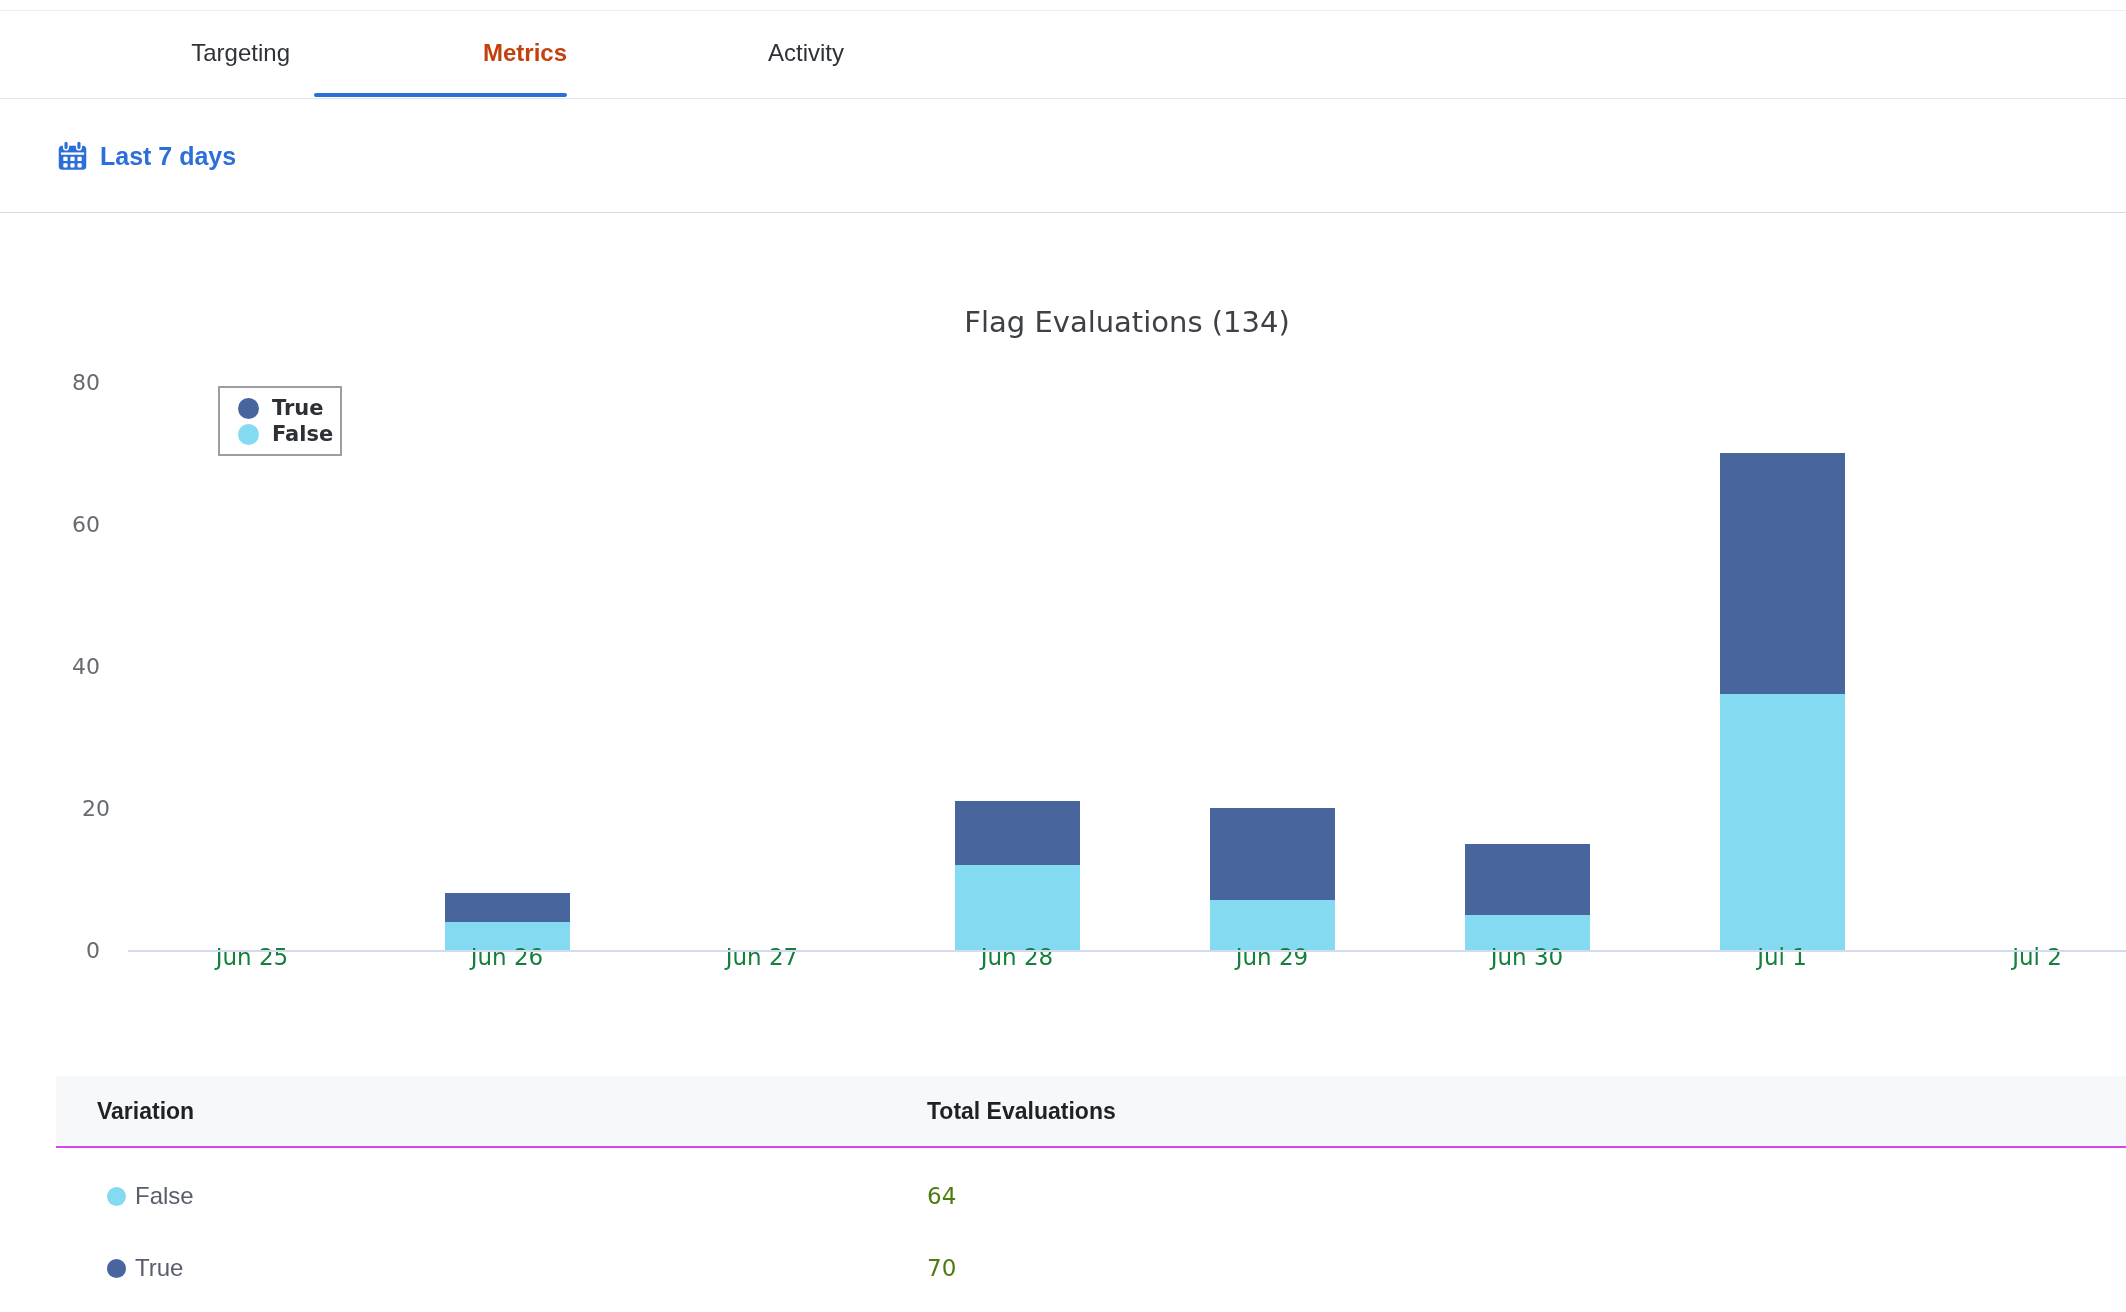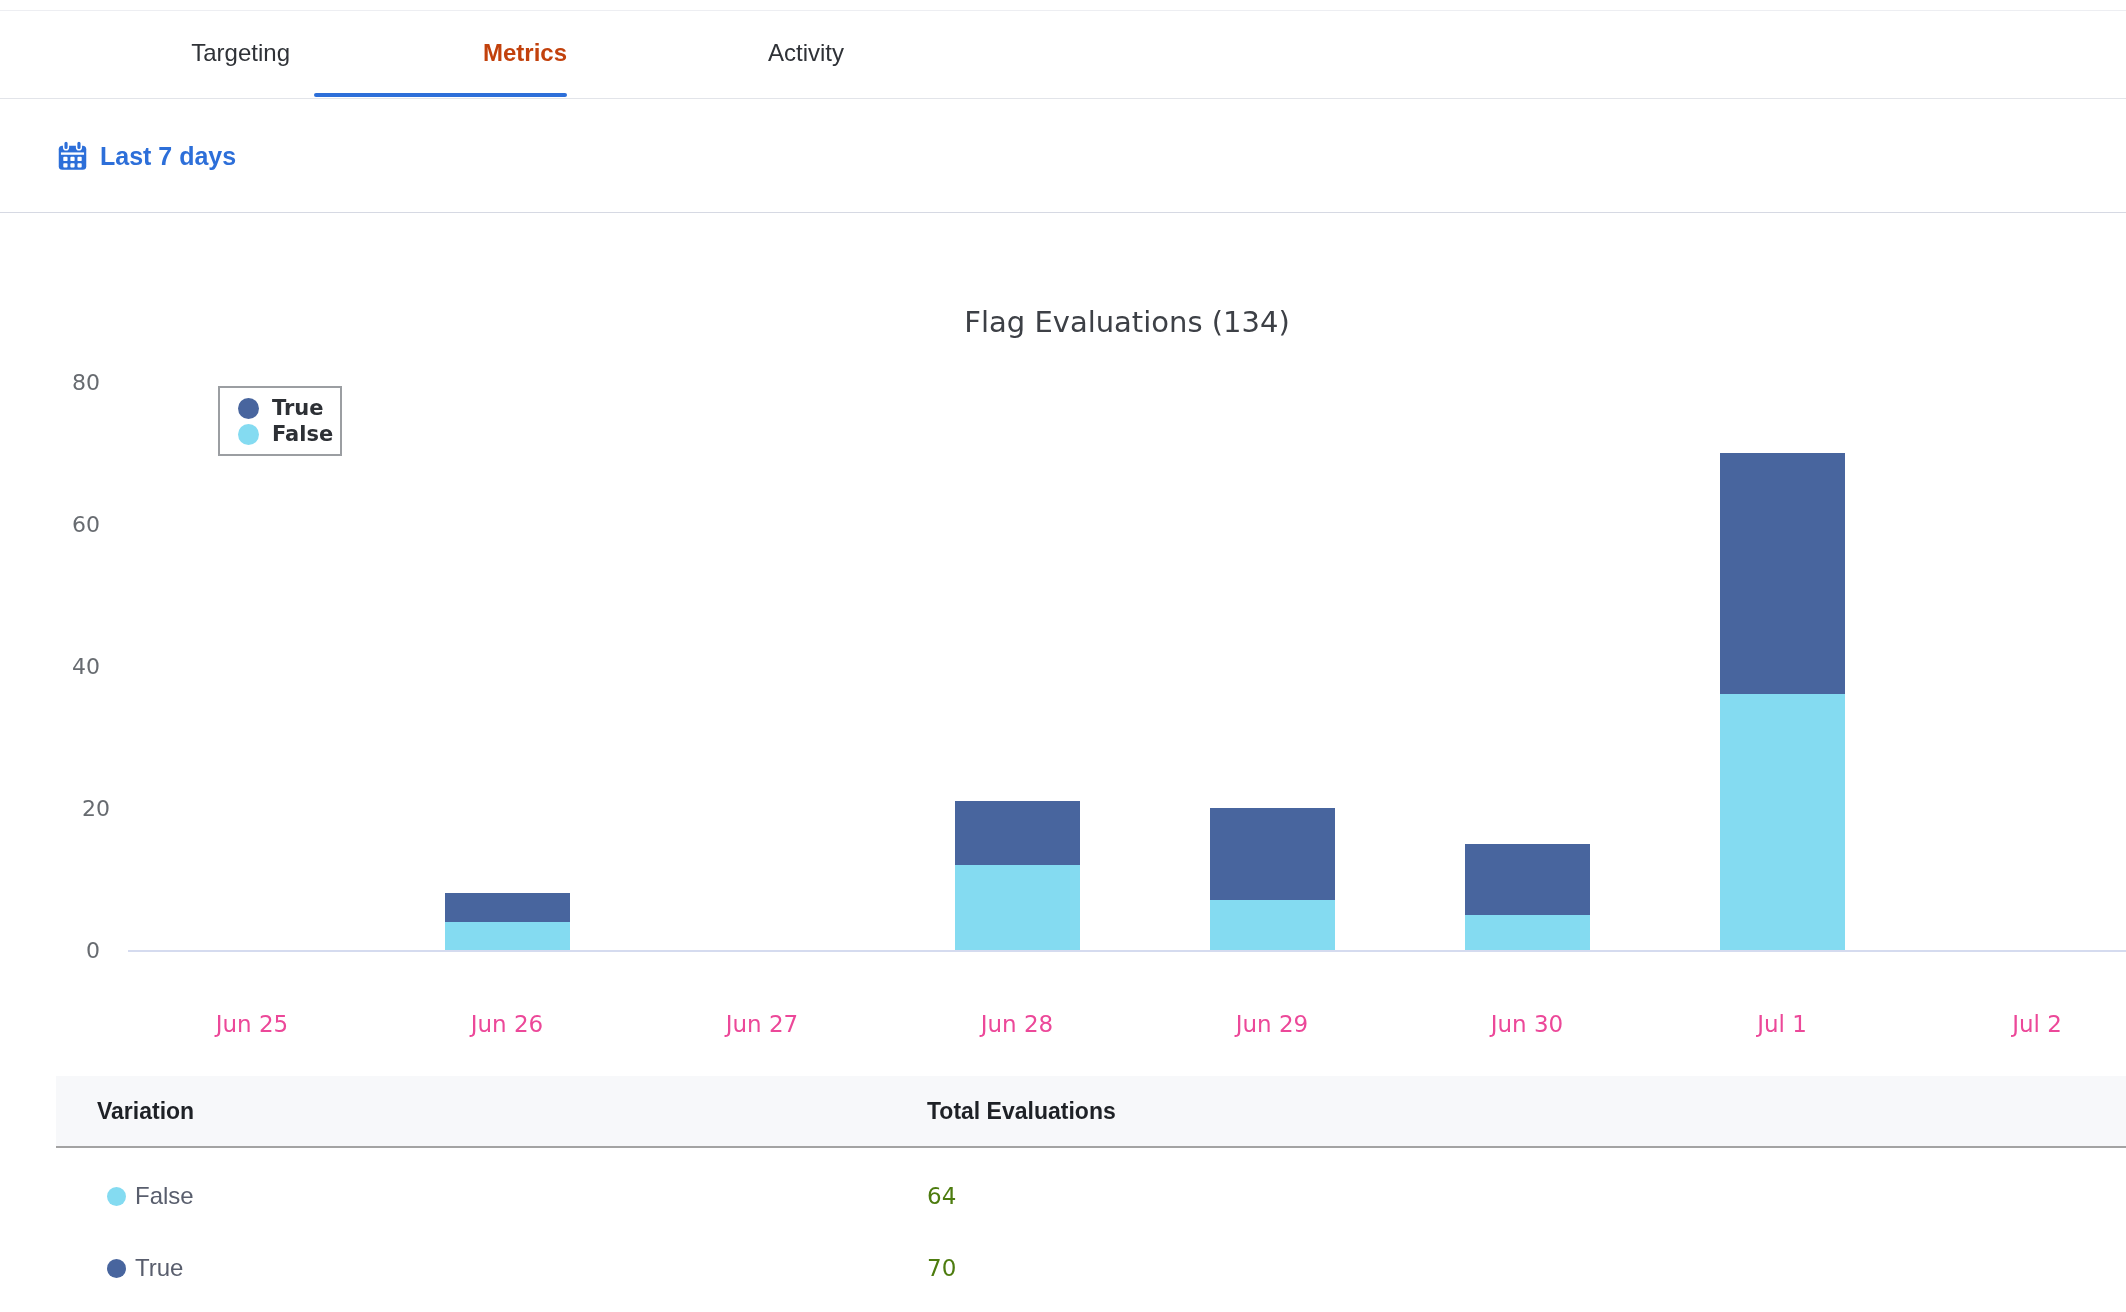--- a/index.html
+++ b/index.html
@@ -28,27 +28,27 @@
          font-family:"DejaVu Sans", sans-serif; font-size:29px; color:#3d4046; }
   .legend { position:absolute; left:218px; top:386px; width:124px; height:70px; background:#fff;
          border:2px solid #9b9ea2; display:flex; flex-direction:column; justify-content:center;
          gap:5px; padding-left:18px; }
   .legend-item { display:flex; align-items:center; gap:13px; font-family:"DejaVu Sans", sans-serif;
          font-size:21px; font-weight:bold; color:#2d3035; line-height:21px; }
   .legend-dot { width:21px; height:21px; border-radius:50%; flex:0 0 auto; }
   .axis-line { position:absolute; left:128px; right:0; top:950px; height:2px; background:#d5dbef; }
   .ytick { position:absolute; width:70px; text-align:right; height:24px; line-height:24px;
          font-family:"DejaVu Sans", sans-serif; font-size:22px; color:#676b70; }
-  .xtick { position:absolute; width:140px; text-align:center; height:26px; line-height:26px; top:1011px;
-         font-family:"DejaVu Sans", sans-serif; font-size:23px; color:#ec4899; }
+  .xtick { position:absolute; width:140px; text-align:center; height:26px; line-height:26px; top:944px;
+         font-family:"DejaVu Sans", sans-serif; font-size:23px; color:#15803d; }
   .bar-seg { position:absolute; width:125px; }
 
   
   .tbl-header { position:absolute; left:56px; right:0; top:1076px; height:72px; background:#f7f8fa;
-         border-bottom:2px solid #a3a3a3; }
+         border-bottom:2px solid #d946ef; }
   .tbl-header .col1 { position:absolute; left:41px; top:0; line-height:70px; font-size:23px; font-weight:bold; color:#1e2126; }
   .tbl-header .col2 { position:absolute; left:871px; top:0; line-height:70px; font-size:23px; font-weight:bold; color:#1e2126; }
   .tbl-row { position:absolute; left:56px; right:0; height:72px; }
   .tbl-row .cell-variation { position:absolute; left:51px; top:0; height:72px; display:flex; align-items:center; gap:9px;
          font-size:24px; color:#595e6d; }
   .tbl-row .cell-total { position:absolute; left:871px; top:0; line-height:72px;
          font-family:"DejaVu Sans", sans-serif; font-size:23px; color:#4d7c0f; }
   .row-dot { width:19px; height:19px; border-radius:50%; flex:0 0 auto; }
 </style>
 </head>

